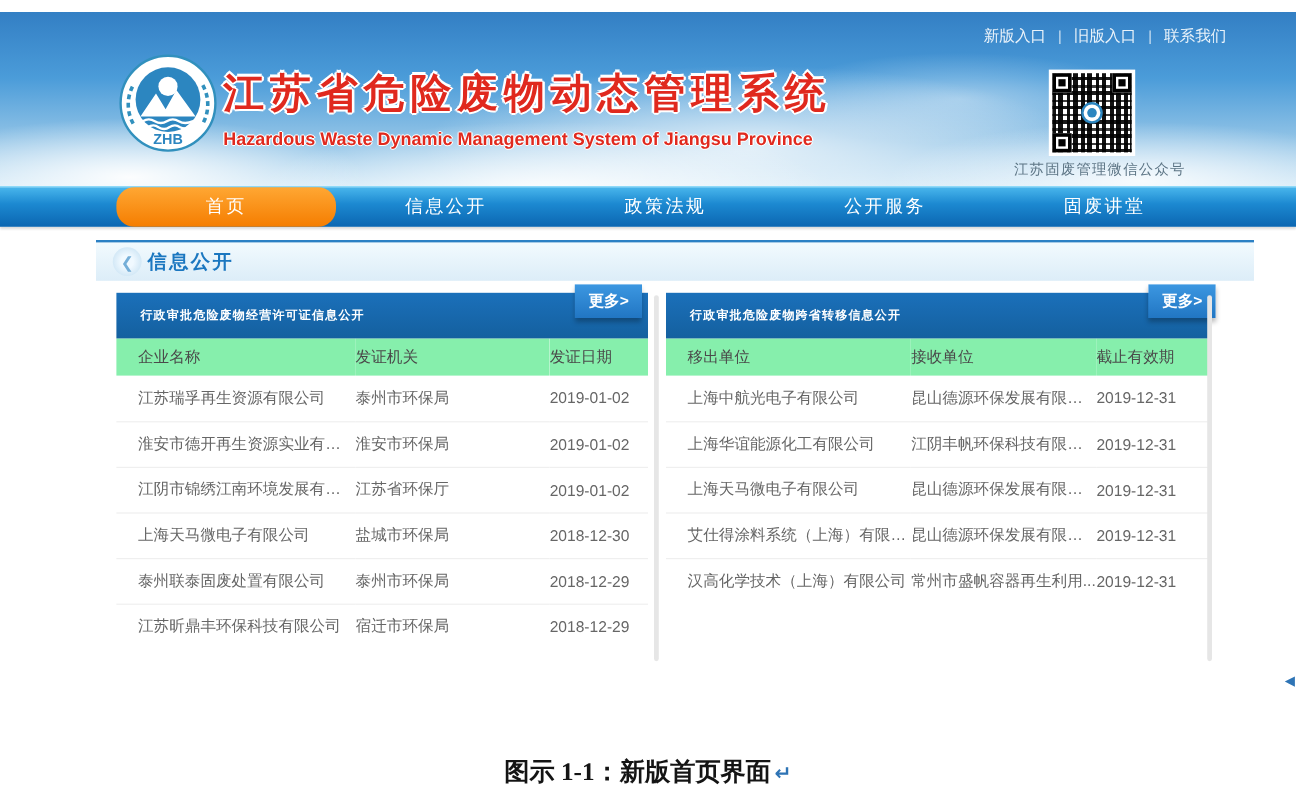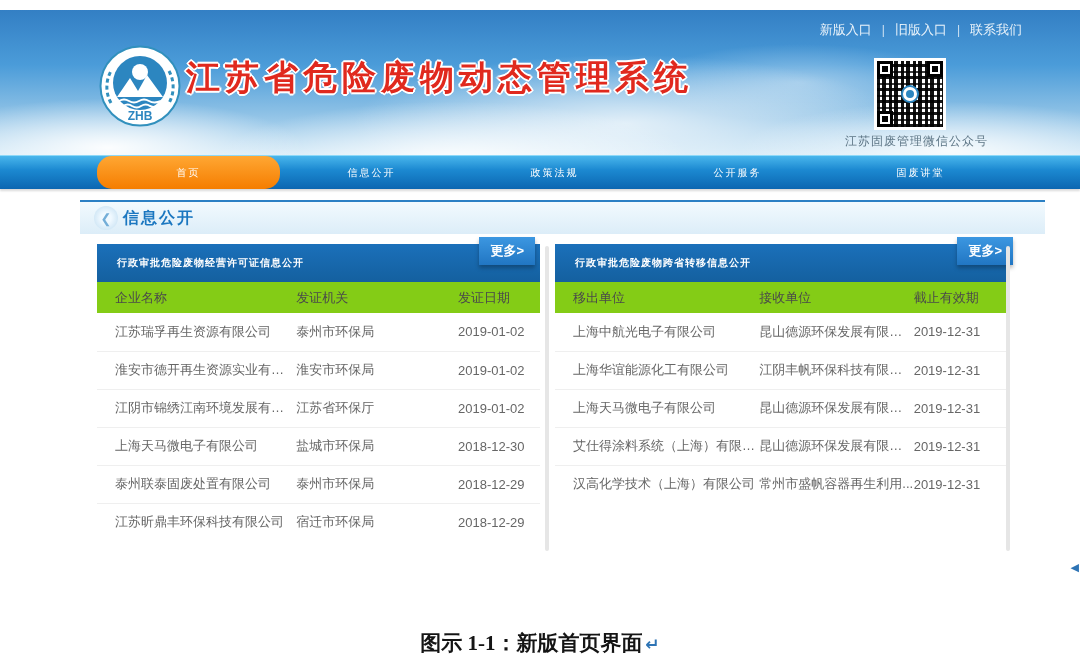--- a/index.html
+++ b/index.html
@@ -40,21 +40,21 @@
   .qr-badge { position:absolute; left:50%; top:50%; width:18px; height:18px; margin:-9px 0 0 -9px; border-radius:50%;
     background:#fff; border:2px solid #2c86c0; }
   .qr-badge::after { content:""; position:absolute; left:3px; top:3px; width:8px; height:8px; border-radius:50%; background:#2c86c0; }
   .qr-caption { position:absolute; left:845px; top:123px; font-size:12px; color:#5d7585; letter-spacing:1px; }
 
   
   .nav { position:absolute; top:155px; left:0; width:1080px; height:34px;
     background:linear-gradient(180deg,#49b6ec 0%, #1c89d1 42%, #0b66b1 100%);
     border-top:1px solid #8ed9f8; box-shadow:0 2px 2px rgba(0,0,0,.15); }
   .nav-inner { margin-left:97px; width:915px; height:100%; display:flex; }
-  .nav-tab { flex:1; display:flex; align-items:center; justify-content:center; color:#fff; font-size:10px; cursor:pointer; letter-spacing:2px;border-radius:15px; }
+  .nav-tab { flex:1; display:flex; align-items:center; justify-content:center; color:#fff; font-size:15px; cursor:pointer; letter-spacing:2px;border-radius:15px; }
   .nav-tab.active { background:linear-gradient(180deg,#ffa733 0%, #f57d00 100%); }
 
   
   .content { position:absolute; top:200px; left:80px; width:965px; }
   .crumb-bar { height:34px; border-top:2px solid #2b80c4; display:flex; align-items:center; padding-left:14px;
     background:linear-gradient(180deg,#f2fafe 0%, #dcedf8 100%); }
   .crumb-icon { width:24px; height:24px; border-radius:50%; display:flex; align-items:center; justify-content:center;
     background:radial-gradient(circle,#f0f9ff 30%, #bedcf0 100%); color:#74aed8; font-size:13px; }
   .crumb-label { margin-left:5px; color:#1b77c0; font-size:16px; font-weight:bold; letter-spacing:2px; }
 
@@ -66,21 +66,21 @@
   .panel-left::after  { right:-9px; }
   .panel-right::after { right:-1px; }
   .panel-header { height:38px; background:linear-gradient(180deg,#1b70ba 0%, #14609f 100%); display:flex; align-items:center; padding-left:20px; position:relative; }
   .panel-title { color:#fff; font-size:10px; font-weight:bold; letter-spacing:1px; }
   .more-btn { position:absolute; top:-7px; padding:5px 11px; font-size:13px; font-weight:bold; color:#fff; cursor:pointer;
     background:linear-gradient(180deg,#3c97e1 0%, #2176c3 100%); box-shadow:0 3px 4px rgba(0,0,0,.28); }
   .panel-left  .more-btn { right:5px; }
   .panel-right .more-btn { right:-4px; }
 
   table { width:100%; border-collapse:collapse; table-layout:fixed; font-size:13px; }
-  thead th { background:#84cc16; color:#4a4a4a; font-weight:normal; text-align:left; height:31px; overflow:hidden; white-space:nowrap; }
+  thead th { background:#86efac; color:#4a4a4a; font-weight:normal; text-align:left; height:31px; overflow:hidden; white-space:nowrap; }
   td { height:38px; color:#666; overflow:hidden; white-space:nowrap; text-overflow:ellipsis; }
   tbody tr + tr td { border-top:1px solid #efefef; }
   th:first-child, td:first-child { padding-left:18px; }
   .panel-left  th:nth-child(1), .panel-left  td:nth-child(1) { width:45%; }
   .panel-left  th:nth-child(2), .panel-left  td:nth-child(2) { width:36.5%; }
   .panel-left  th:nth-child(3), .panel-left  td:nth-child(3) { width:18.5%; }
   .panel-right th:nth-child(1), .panel-right td:nth-child(1) { width:45%; }
   .panel-right th:nth-child(2), .panel-right td:nth-child(2) { width:34%; }
   .panel-right th:nth-child(3), .panel-right td:nth-child(3) { width:21%; }
   .panel-body { padding-bottom:12px; }
@@ -112,20 +112,21 @@
       <circle cx="41" cy="27" r="8" fill="#ffffff"></circle>
       <path d="M18 52 L31 33 L39 46 L48 30 L64 52 Z" fill="#ffffff"></path>
       <path d="M20 56 q5 -3 10 0 q5 3 10 0 q5 -3 10 0 q5 3 12 0" fill="none" stroke="#ffffff" stroke-width="2"></path>
       <path d="M24 61 q5 -3 9 0 q5 3 9 0 q5 -3 9 0 q4 2 8 0" fill="none" stroke="#ffffff" stroke-width="2"></path>
       <text x="41" y="75" text-anchor="middle" font-size="12" font-weight="bold" fill="#2c86c0" font-family="Liberation Sans, sans-serif">ZHB</text>
     </svg>
   </div>
 
   <div class="title-block">
     <div class="site-title">江苏省危险废物动态管理系统</div>
+    <div class="site-subtitle">Hazardous Waste Dynamic Management System of Jiangsu Province</div>
   </div>
 
   <div class="qr">
     <div class="qr-noise">
       <span class="qr-finder qr-f1"></span>
       <span class="qr-finder qr-f2"></span>
       <span class="qr-finder qr-f3"></span>
       <span class="qr-badge"></span>
     </div>
   </div>

